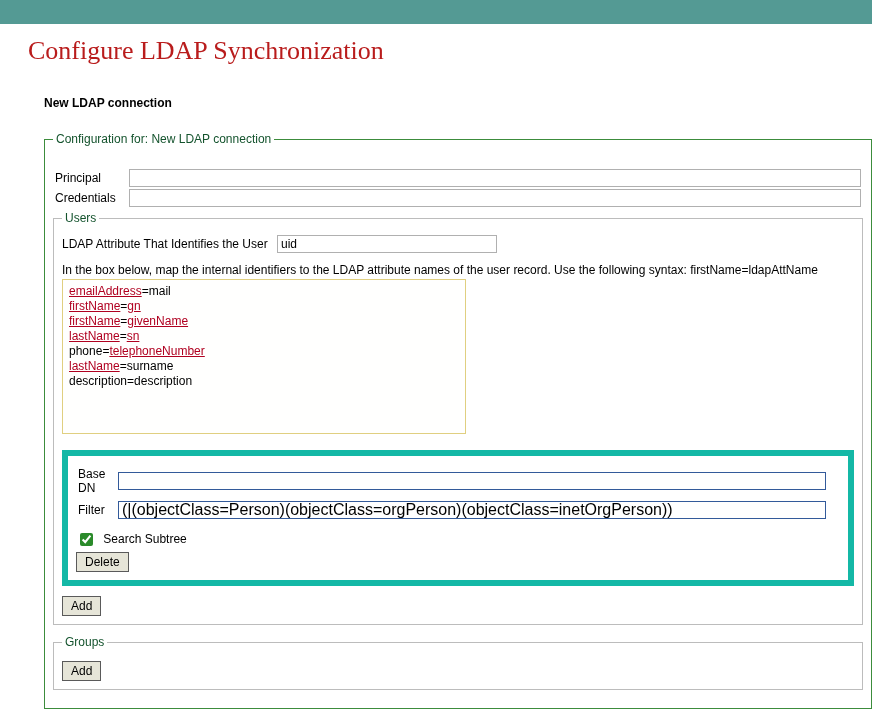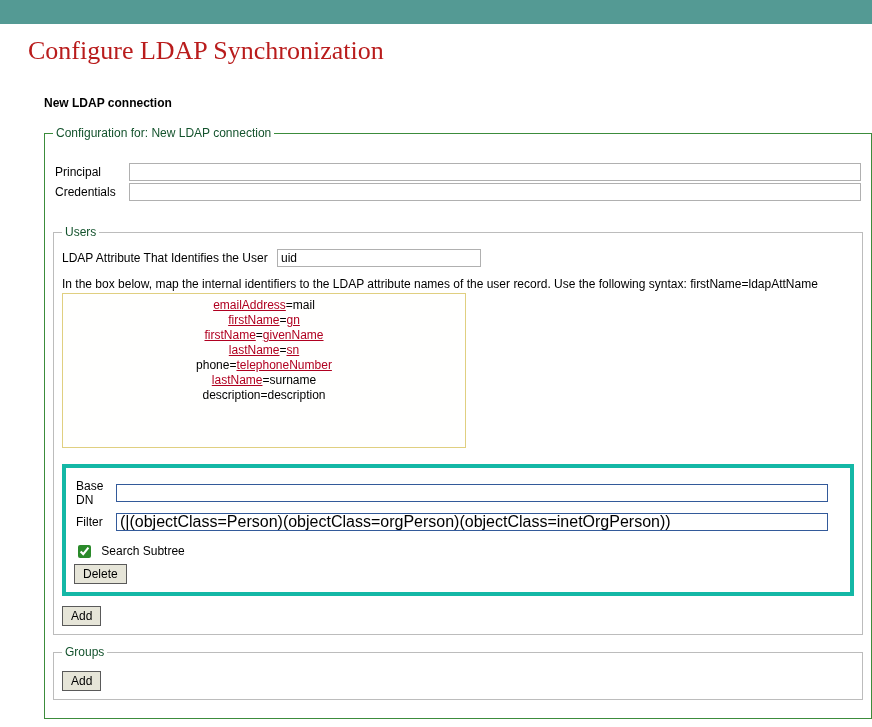--- a/index.html
+++ b/index.html
@@ -23,21 +23,21 @@
       font-weight: normal;
       color: #b91c1c;
       margin: 4px 0 30px 0;
     }
     .section {
       margin-left: 16px;
     }
     .bold-head {
       font-weight: bold;
       font-size: 12px;
-      margin: 0 0 16px 0;
+      margin: 0 0 22px 0;
     }
     fieldset {
       border: 1px solid #3c8c3c;
       margin: 0 0 10px 0;
       padding: 10px 8px 8px 8px;
     }
     fieldset.inner {
       border: 1px solid #bcbcbc;
     }
     legend {
@@ -72,43 +72,42 @@
       height: 18px;
       border: 1px solid #b0b0b0;
       font-family: Arial, sans-serif;
       font-size: 12px;
       padding: 1px 3px;
       background: #fff;
     }
     .attr-row { margin-bottom: 10px; }
     .attr-row span.lbl { display: inline-block; margin-right: 6px; }
     input.uid-input {
-      width: 204px;
+      width: 220px;
       height: 18px;
       border: 1px solid #b0b0b0;
       font-family: Arial, sans-serif;
       font-size: 12px;
       padding: 1px 3px;
     }
     .mapping-box {
       border: 1px solid #e0cf80;
       background: #fffffe;
       width: 404px;
       height: 155px;
       padding: 4px 6px;
       font-size: 12px;
       line-height: 15px;
       overflow: auto;
       margin-top: 2px;
-      text-align: center;
     }
     .mapping-box .ln { white-space: pre; }
     .mapping-box .red { color: #b00020; text-decoration: underline; }
     fieldset.base-fs {
-      border: 4px solid #14b8a6;
+      border: 6px solid #14b8a6;
       margin-top: 16px;
       padding: 8px 20px 8px 8px;
     }
     table.base-table {
       border-collapse: collapse;
       width: 100%;
     }
     table.base-table td {
       padding: 3px 2px;
       vertical-align: middle;
@@ -152,21 +151,21 @@
           <td class="label-cell">Principal</td>
           <td><input class="txt" type="text" value="" style=""></td>
         </tr>
         <tr>
           <td class="label-cell">Credentials</td>
           <td><input class="txt" type="text" value="" style=""></td>
         </tr>
       </tbody>
         </table>
 
-      <fieldset class="inner" style="margin-top:23px;">
+      <fieldset class="inner" style="margin-top:3px;">
         <legend>Users</legend>
 
         <div class="attr-row">
           <span class="lbl">LDAP Attribute That Identifies the User</span>
           <input class="uid-input" type="text" value="uid" style="">
         </div>
 
         <div class="instr">In the box below, map the internal identifiers to the LDAP attribute names of the user record. Use the following syntax: firstName=ldapAttName</div>
 
         <div class="mapping-box" id="mapping-box">

